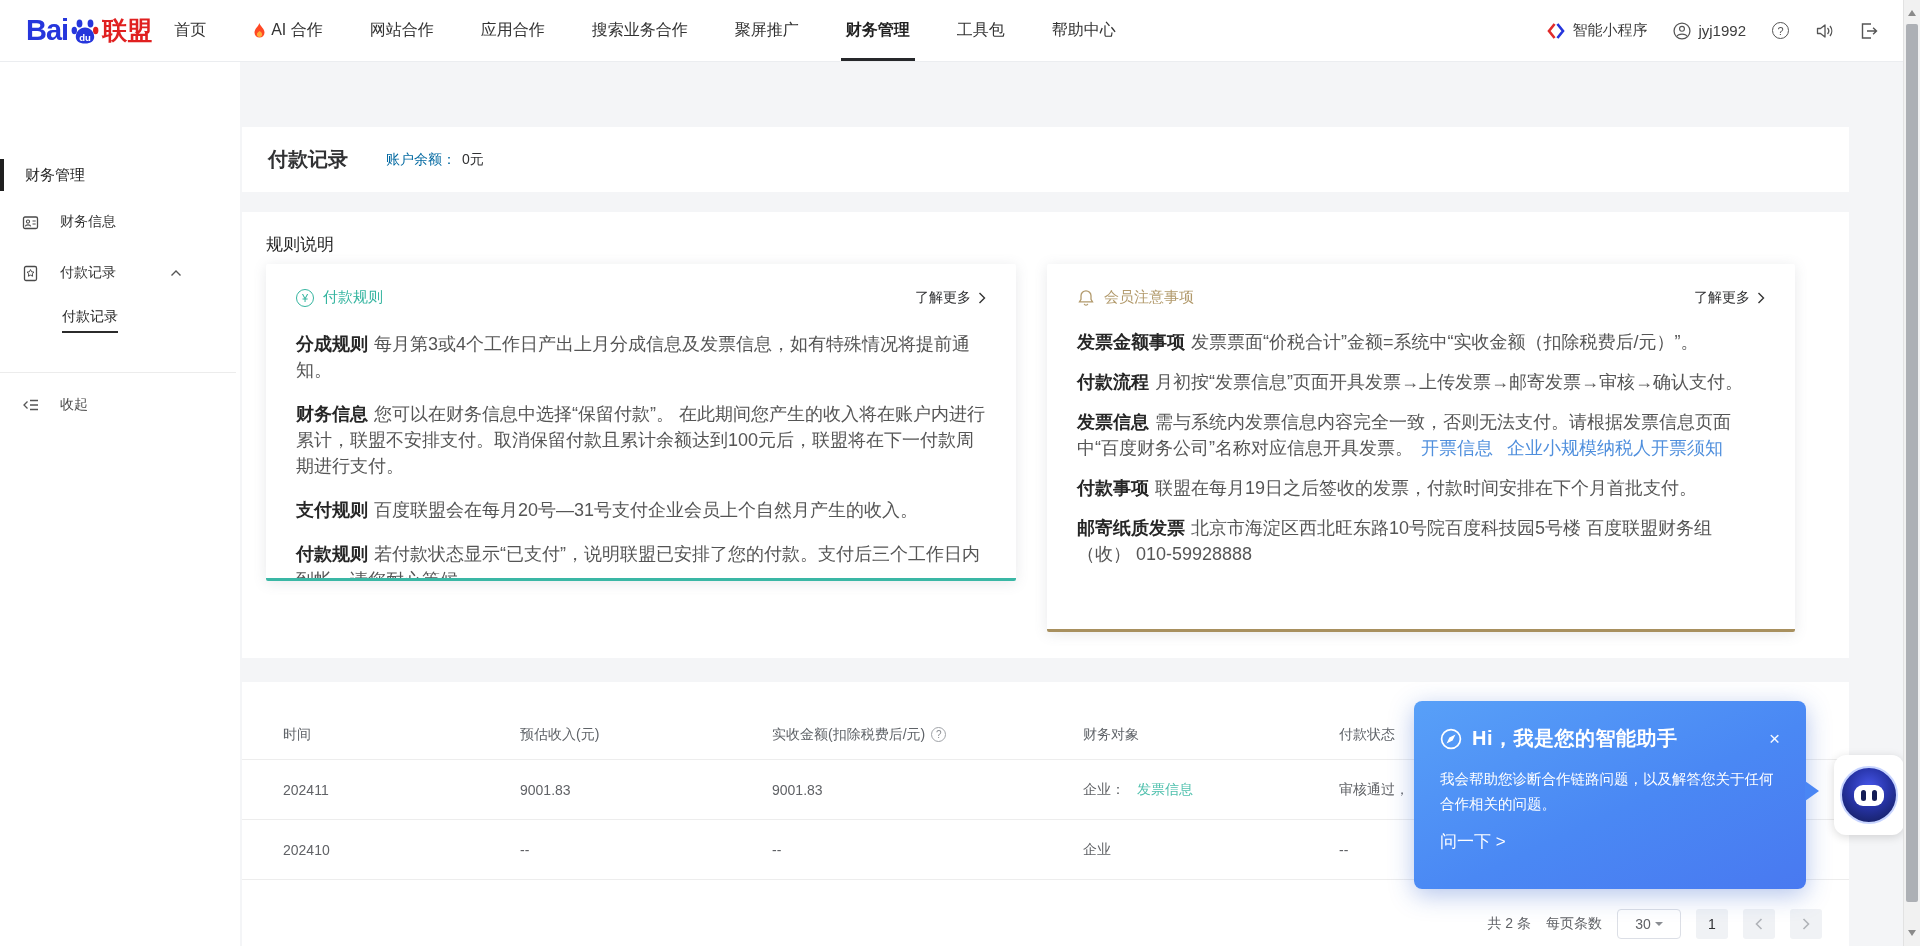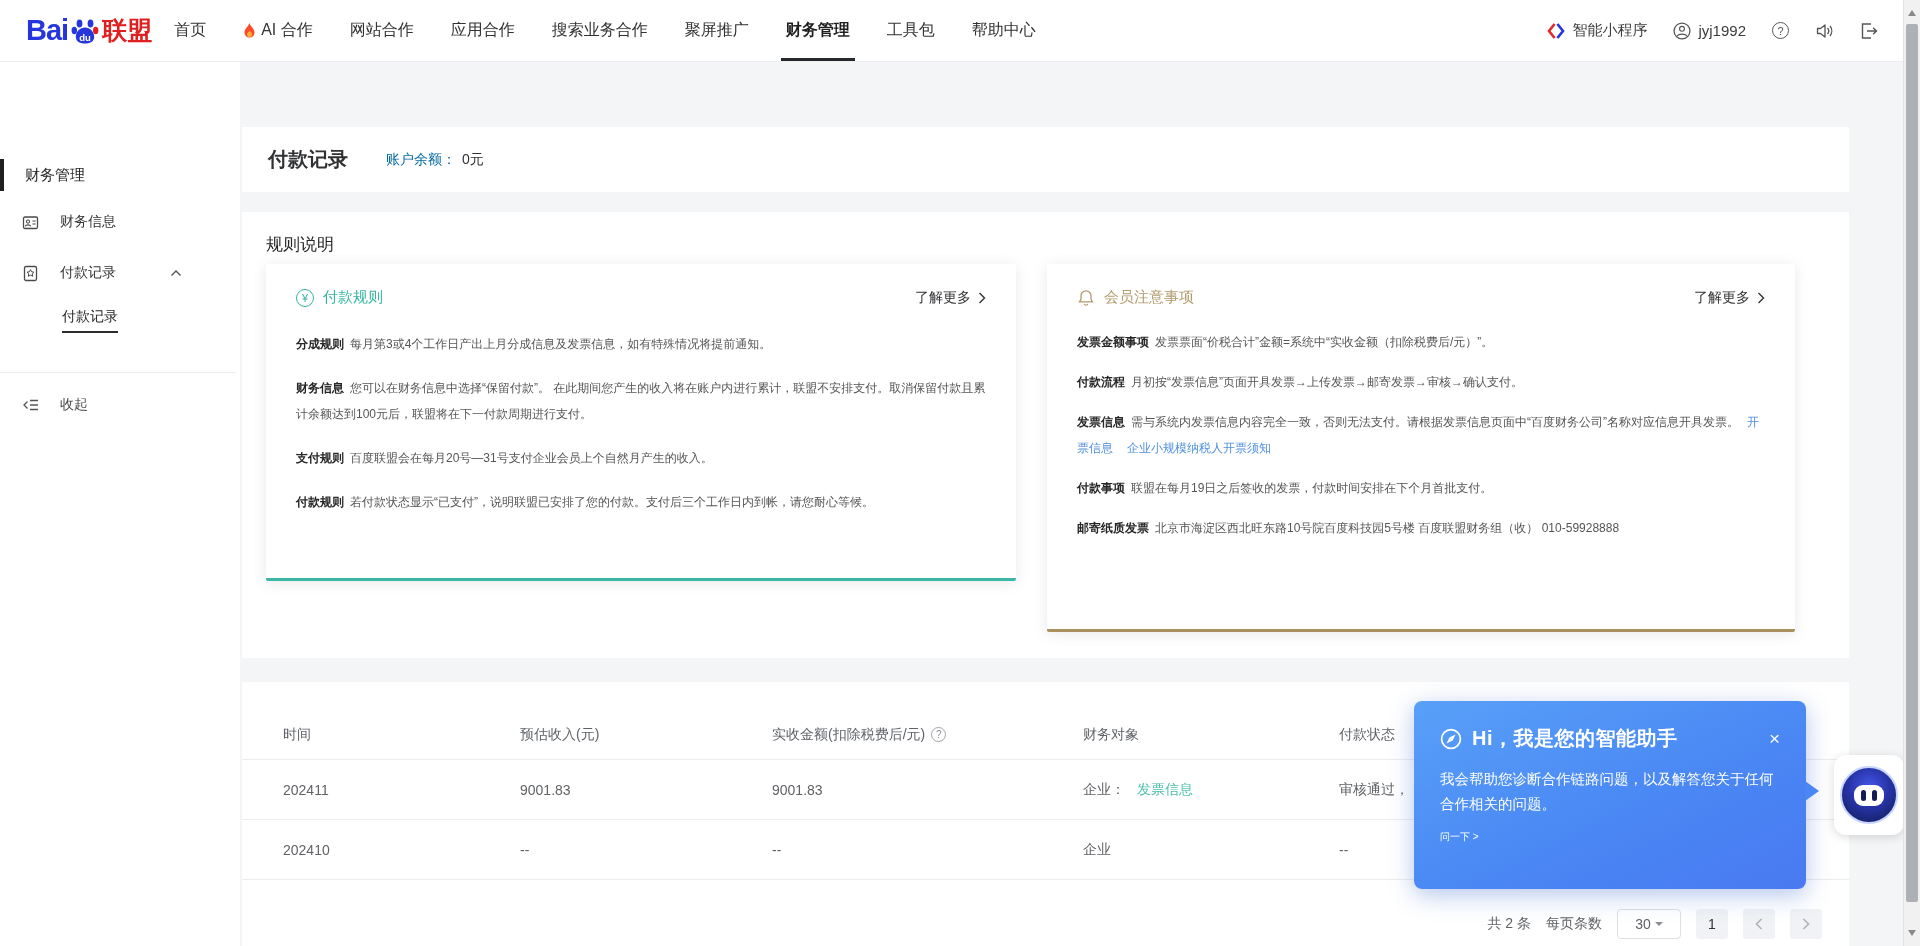--- a/index.html
+++ b/index.html
@@ -13,21 +13,21 @@
   }
   
   .navbar{
     position:absolute;top:0;left:0;width:1920px;height:62px;background:#fff;
     border-bottom:1px solid #ebedf0;display:flex;align-items:center;z-index:10;
   }
   .logo{display:flex;align-items:center;margin-left:26px;cursor:pointer;}
   .logo-bai{font-size:29px;font-weight:bold;color:#2636dc;letter-spacing:-1px;}
   .logo-paw{margin:0 1px 0 2px;display:flex;}
   .logo-union{font-size:25px;font-weight:bold;color:#e02020;margin-left:1px;}
-  .nav-items{display:flex;align-items:center;height:100%;margin-left:22px;gap:37px;}
+  .nav-items{display:flex;align-items:center;height:100%;margin-left:22px;gap:47px;}
   .nav-item{position:relative;display:flex;align-items:center;gap:5px;height:100%;
     font-size:16px;color:#333;cursor:pointer;white-space:nowrap;}
   .nav-item.active{color:#1f1f1f;font-weight:bold;}
   .nav-item.active::after{content:"";position:absolute;left:-5px;right:-5px;bottom:0;height:3px;background:#26282b;}
   .nav-right{margin-left:auto;margin-right:42px;display:flex;align-items:center;gap:26px;}
   .nav-right-item{display:flex;align-items:center;gap:7px;font-size:15px;color:#3d3d3d;cursor:pointer;}
   .icon-circle-help{width:17px;height:17px;border:1.3px solid #555;border-radius:50%;
     display:flex;align-items:center;justify-content:center;font-size:11px;color:#555;}
   
   .sidebar{position:absolute;top:62px;left:0;width:240px;bottom:0;background:#fff;z-index:5;}
@@ -61,21 +61,21 @@
     padding:24px 30px;overflow:hidden;}
   .rule-card.teal{width:750px;height:317px;border-bottom:3px solid #3ab7a5;}
   .rule-card.gold{width:748px;height:368px;border-bottom:3px solid #a8905f;}
   .rc-head{display:flex;align-items:center;}
   .rc-icon-yen{width:18px;height:18px;border:1.4px solid #35b5a0;border-radius:50%;
     display:flex;align-items:center;justify-content:center;font-size:11px;color:#35b5a0;}
   .rc-title{margin-left:9px;font-size:15px;}
   .rule-card.teal .rc-title{color:#35b5a0;}
   .rule-card.gold .rc-title{color:#b29a6c;}
   .rc-more{margin-left:auto;display:flex;align-items:center;gap:7px;font-size:14px;color:#303133;cursor:pointer;}
-  .rc-item{margin:18px 0 0 0;font-size:12px;line-height:26px;color:#555;}
+  .rc-item{margin:18px 0 0 0;font-size:18px;line-height:26px;color:#555;}
   .rc-item:first-of-type{margin-top:24px;}
   .rule-card.gold .rc-item{margin-top:14px;line-height:26px;}
   .rule-card.gold .rc-item:first-of-type{margin-top:22px;}
   .rc-item b{color:#262626;margin-right:6px;}
   .rc-link{color:#4f8fdd;margin-left:14px;cursor:pointer;}
   .rc-link:first-of-type{margin-left:8px;}
   
   .panel-table{left:242px;top:682px;width:1607px;height:264px;}
   .trow{display:grid;grid-template-columns:237px 252px 311px 256px 1fr;
     align-items:center;padding-left:41px;border-bottom:1px solid #ededed;font-size:14px;color:#606266;}
@@ -96,21 +96,21 @@
   .pg-arrow{width:32px;height:30px;border-radius:3px;background:#f0f2f5;display:flex;
     align-items:center;justify-content:center;cursor:pointer;}
   
   .assistant-popup{position:absolute;left:1414px;top:701px;width:392px;height:188px;z-index:20;
     background:linear-gradient(155deg,#58a0f8 0%,#4a88f4 55%,#486fee 130%);
     border-radius:8px;padding:24px 26px 0 26px;color:#fff;box-shadow:0 6px 24px rgba(40,90,200,.35);}
   .ap-head{display:flex;align-items:center;}
   .ap-title{margin-left:10px;font-size:20px;font-weight:bold;letter-spacing:.5px;}
   .ap-close{margin-left:auto;font-size:19px;line-height:1;cursor:pointer;color:#fff;opacity:.95;}
   .ap-body{margin:15px 0 0 0;font-size:14.5px;line-height:25px;width:336px;}
-  .ap-cta{display:inline-block;margin-top:13px;font-size:10px;color:#fff;cursor:pointer;}
+  .ap-cta{display:inline-block;margin-top:13px;font-size:17px;color:#fff;cursor:pointer;}
   .ap-arrow{position:absolute;right:-13px;top:80px;width:0;height:0;
     border-top:10px solid transparent;border-bottom:10px solid transparent;border-left:14px solid #4a86f4;}
   
   .assistant-avatar{position:absolute;left:1834px;top:755px;width:70px;height:80px;z-index:21;
     background:#fff;border-radius:12px;box-shadow:0 2px 10px rgba(0,0,0,.15);
     display:flex;align-items:center;justify-content:center;cursor:pointer;}
   .robot-circle{width:58px;height:58px;border-radius:50%;
     background:radial-gradient(circle at 50% 35%,#4656e8 0%,#2734a8 45%,#101a4e 100%);
     border:2px solid #c7d4ff;display:flex;align-items:center;justify-content:center;}
   .robot-face{width:30px;height:21px;background:#fff;border-radius:9px;

